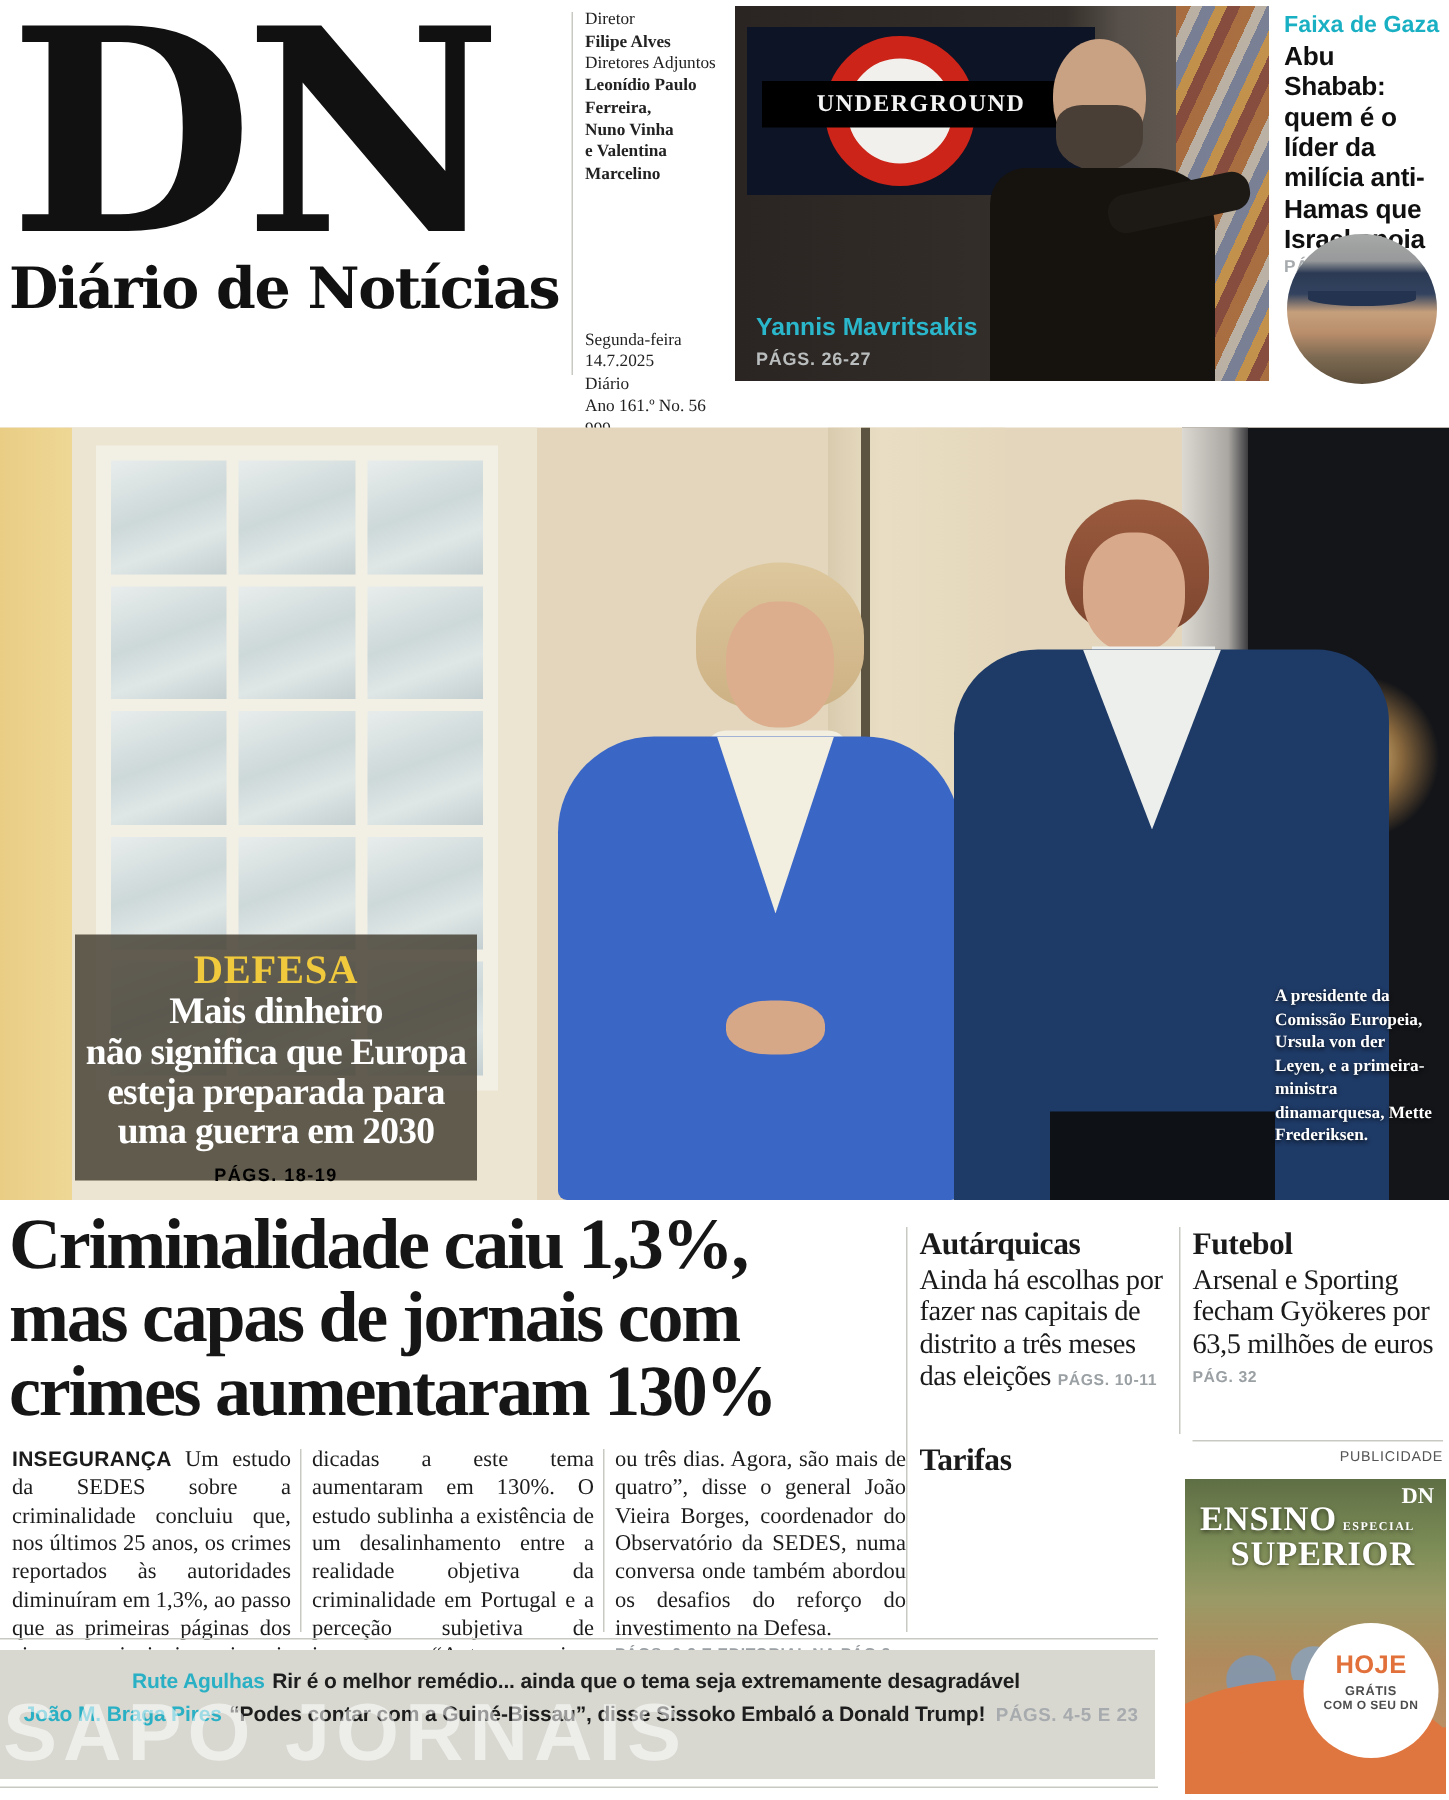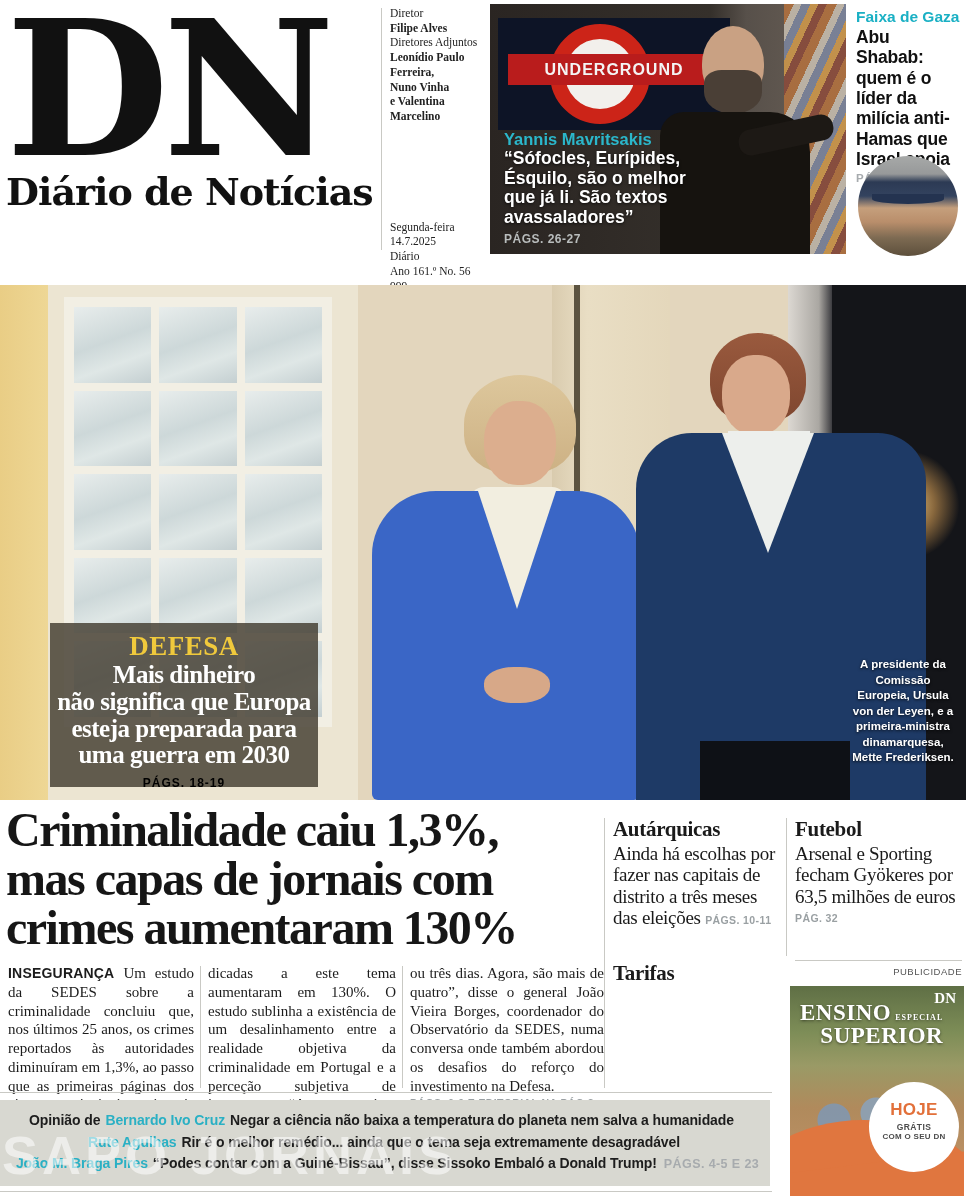--- a/index.html
+++ b/index.html
@@ -15,21 +15,21 @@
   .info-col{left:390px;top:6px;width:92px;font-family:"Liberation Serif","DejaVu Serif",serif;font-size:11.5px;line-height:1.28;color:#222;}
   .info-col .b{font-weight:bold;}
   .info-edition{margin-top:96px;}
   .website{color:#1ab0c4;font-weight:bold;}
 
   
   .culture{left:490px;top:4px;width:356px;height:250px;background:linear-gradient(90deg,#2a2522 0%,#35302b 62%,#57504a 72%,#6c6157 100%);overflow:hidden;}
   .graffiti{right:0;top:0;width:62px;height:100%;background:repeating-linear-gradient(115deg,#b4713d 0 9px,#c9c0b2 9px 16px,#7c86a0 16px 24px,#d29a4a 24px 31px,#8c4a3a 31px 39px);opacity:.85;}
   .ug-board{left:8px;top:14px;width:232px;height:112px;background:#0d1426;}
   .ug-ring{left:52px;top:6px;width:70px;height:70px;border:15px solid #cc2418;border-radius:50%;background:#f2f0ec;}
-  .ug-bar{left:10px;top:36px;width:212px;height:31px;background:#b91c1c;color:#f4f4f4;font-weight:bold;font-size:16px;letter-spacing:1px;display:flex;align-items:center;justify-content:center;}
+  .ug-bar{left:10px;top:36px;width:212px;height:31px;background:#000000;color:#f4f4f4;font-weight:bold;font-size:16px;letter-spacing:1px;display:flex;align-items:center;justify-content:center;font-family:Liberation Serif, serif;}
   .man-head{left:212px;top:22px;width:62px;height:76px;background:#c9a183;border-radius:50% 50% 46% 46%;}
   .man-beard{left:214px;top:66px;width:58px;height:44px;background:#4a3f36;border-radius:30% 30% 50% 50%;}
   .man-body{left:170px;top:108px;width:150px;height:142px;background:#16130f;border-radius:24px 40px 0 0;}
   .man-arm{left:248px;top:118px;width:96px;height:26px;background:#1d1915;transform:rotate(-12deg);border-radius:12px;}
   .culture-text{left:14px;bottom:8px;width:230px;}
   .culture-kicker{color:#2bb7cb;font-weight:bold;font-size:16.5px;}
   .culture-quote{color:#ffffff;font-weight:bold;font-size:17.5px;line-height:1.13;text-shadow:0 1px 3px rgba(0,0,0,.7);}
   .culture-pages{color:#b9bdbd;font-weight:bold;font-size:12px;letter-spacing:.5px;margin-top:4px;}
 
   
@@ -69,21 +69,21 @@
   .mette-top{left:92px;top:98px;width:82px;height:140px;background:#edefec;}
   .mette-blazer{left:0;top:100px;width:290px;height:367px;background:#1e3a66;border-radius:56px 48px 0 0;}
   .mette-vneck{left:86px;top:100px;width:92px;height:120px;background:#edefec;clip-path:polygon(0 0,100% 0,50% 100%);}
   .mette-trousers{left:64px;top:408px;width:150px;height:59px;background:#0e1116;}
 
   .defense{left:50px;top:338px;width:268px;height:164px;background:rgba(66,60,48,.82);text-align:center;color:#fff;padding-top:8px;box-sizing:border-box;z-index:6;}
   .defense-kicker{color:#f0c93c;font-family:"Liberation Serif","DejaVu Serif",serif;font-weight:bold;font-size:27px;letter-spacing:.5px;}
   .defense-line{font-family:"Liberation Serif","DejaVu Serif",serif;font-weight:bold;font-size:25px;line-height:1.07;letter-spacing:-0.5px;display:block;}
   .defense-pages{color:#000000;font-weight:bold;font-size:12px;letter-spacing:1px;margin-top:7px;}
 
-  .photo-caption{right:10px;top:372px;width:106px;color:#ffffff;font-weight:bold;font-size:11.5px;line-height:1.35;text-align:center;z-index:6;text-shadow:0 1px 3px rgba(0,0,0,.8);}
+  .photo-caption{right:10px;top:372px;width:106px;color:#ffffff;font-weight:bold;font-size:11.5px;line-height:1.35;text-align:left;z-index:6;text-shadow:0 1px 3px rgba(0,0,0,.8);font-family:Liberation Serif, serif;}
 
   
   .headline{left:6px;top:806px;width:606px;font-family:"Liberation Serif","DejaVu Serif",serif;font-weight:bold;font-size:48px;line-height:1.02;letter-spacing:-1.5px;color:#161616;}
   .headline span{display:block;}
   .lead-col{top:964px;font-family:"Liberation Serif","DejaVu Serif",serif;font-size:15px;line-height:1.25;text-align:justify;color:#1c1c1c;}
   .lead-kicker{font-family:"Liberation Sans","DejaVu Sans",sans-serif;font-weight:bold;font-size:14px;letter-spacing:.2px;}
   .lead-pages{font-family:"Liberation Sans","DejaVu Sans",sans-serif;font-weight:bold;font-size:10.5px;color:#9aa0a3;letter-spacing:.4px;margin-top:2px;text-align:left;}
   .c1{left:8px;width:186px;}
   .c2{left:208px;width:188px;}
   .c3{left:410px;width:194px;}
@@ -157,26 +157,20 @@
   <div class="abs ug-board">
     <div class="abs ug-ring"></div>
     <div class="abs ug-bar">UNDERGROUND</div>
   </div>
   <div class="abs man-head"></div>
   <div class="abs man-beard"></div>
   <div class="abs man-body"></div>
   <div class="abs man-arm"></div>
   <div class="abs culture-text">
     <div class="culture-kicker">Yannis Mavritsakis</div>
-    <div class="culture-quote">
-      <span style="display:block">“Sófocles, Eurípides,</span>
-      <span style="display:block">Ésquilo, são o melhor</span>
-      <span style="display:block">que já li. São textos</span>
-      <span style="display:block">avassaladores”</span>
-    </div>
     <div class="culture-pages">PÁGS. 26-27</div>
   </div>
 </div>
 
 <div class="abs gaza">
   <div class="gaza-kicker">Faixa de Gaza</div>
   <div class="gaza-title">Abu Shabab: quem é o líder da milícia anti-Hamas que Israel apoia</div>
   <div class="gaza-pages">PÁG. 22</div>
 </div>
 <div class="abs gaza-photo">
@@ -295,23 +289,20 @@
   <div class="abs ad-badge">
     <div class="h">HOJE</div>
     <div class="g">GRÁTIS</div>
     <div class="c">COM O SEU DN</div>
   </div>
 </div>
 
 <div class="abs hline" style="left:0;top:1092px;width:772px;"></div>
 <div class="abs opinion">
   <div class="op-line">
-    <span>Opinião de</span><span class="op-author">Bernardo Ivo Cruz</span><span>Negar a ciência não baixa a temperatura do planeta nem salva a humanidade</span><span class="op-pages"></span>
-  </div>
-  <div class="op-line">
     <span></span><span class="op-author">Rute Agulhas</span><span>Rir é o melhor remédio... ainda que o tema seja extremamente desagradável</span><span class="op-pages"></span>
   </div>
   <div class="op-line">
     <span></span><span class="op-author">João M. Braga Pires</span><span>“Podes contar com a Guiné-Bissau”, disse Sissoko Embaló a Donald Trump!</span><span class="op-pages">PÁGS. 4-5 E 23</span>
   </div>
 </div>
 <div class="abs hline" style="left:0;top:1191px;width:772px;"></div>
 
 <div class="abs watermark">SAPO JORNAIS</div>
 

